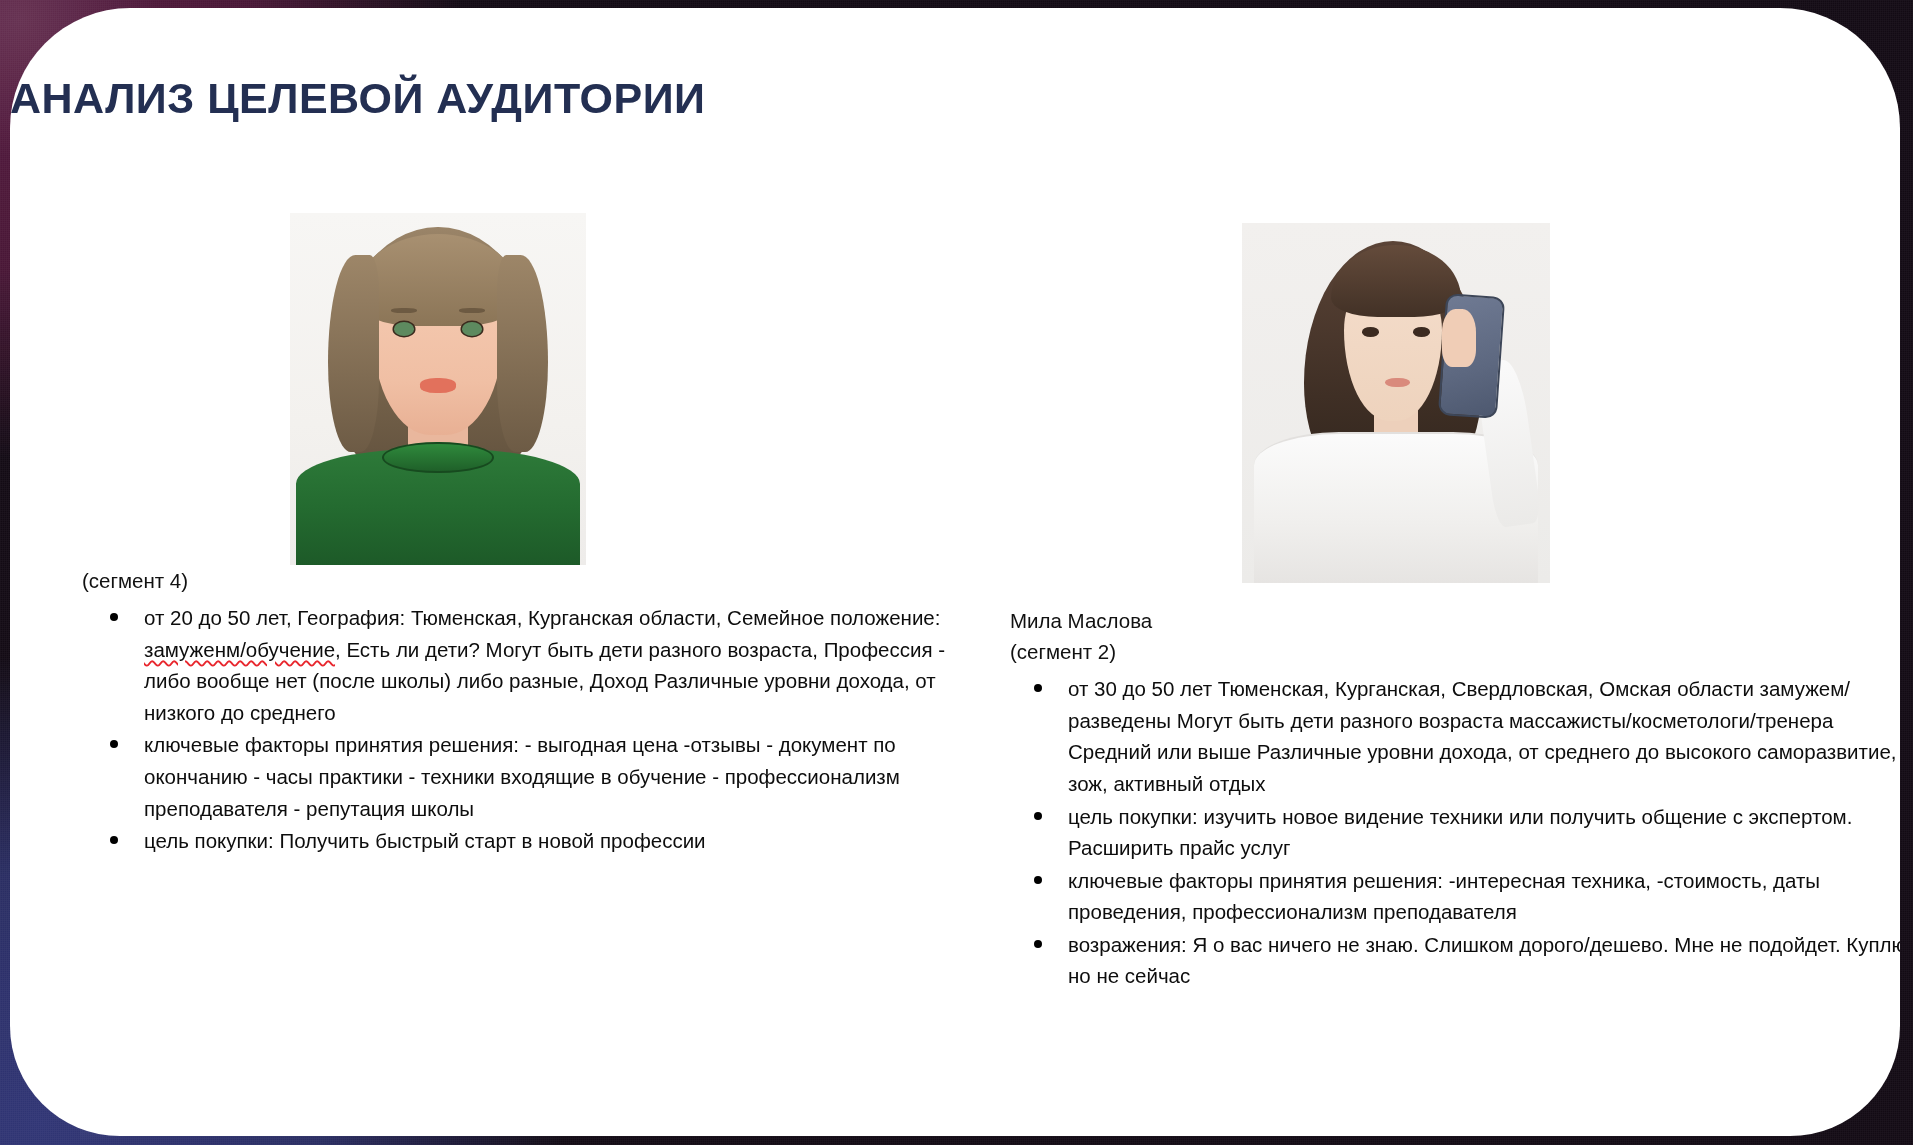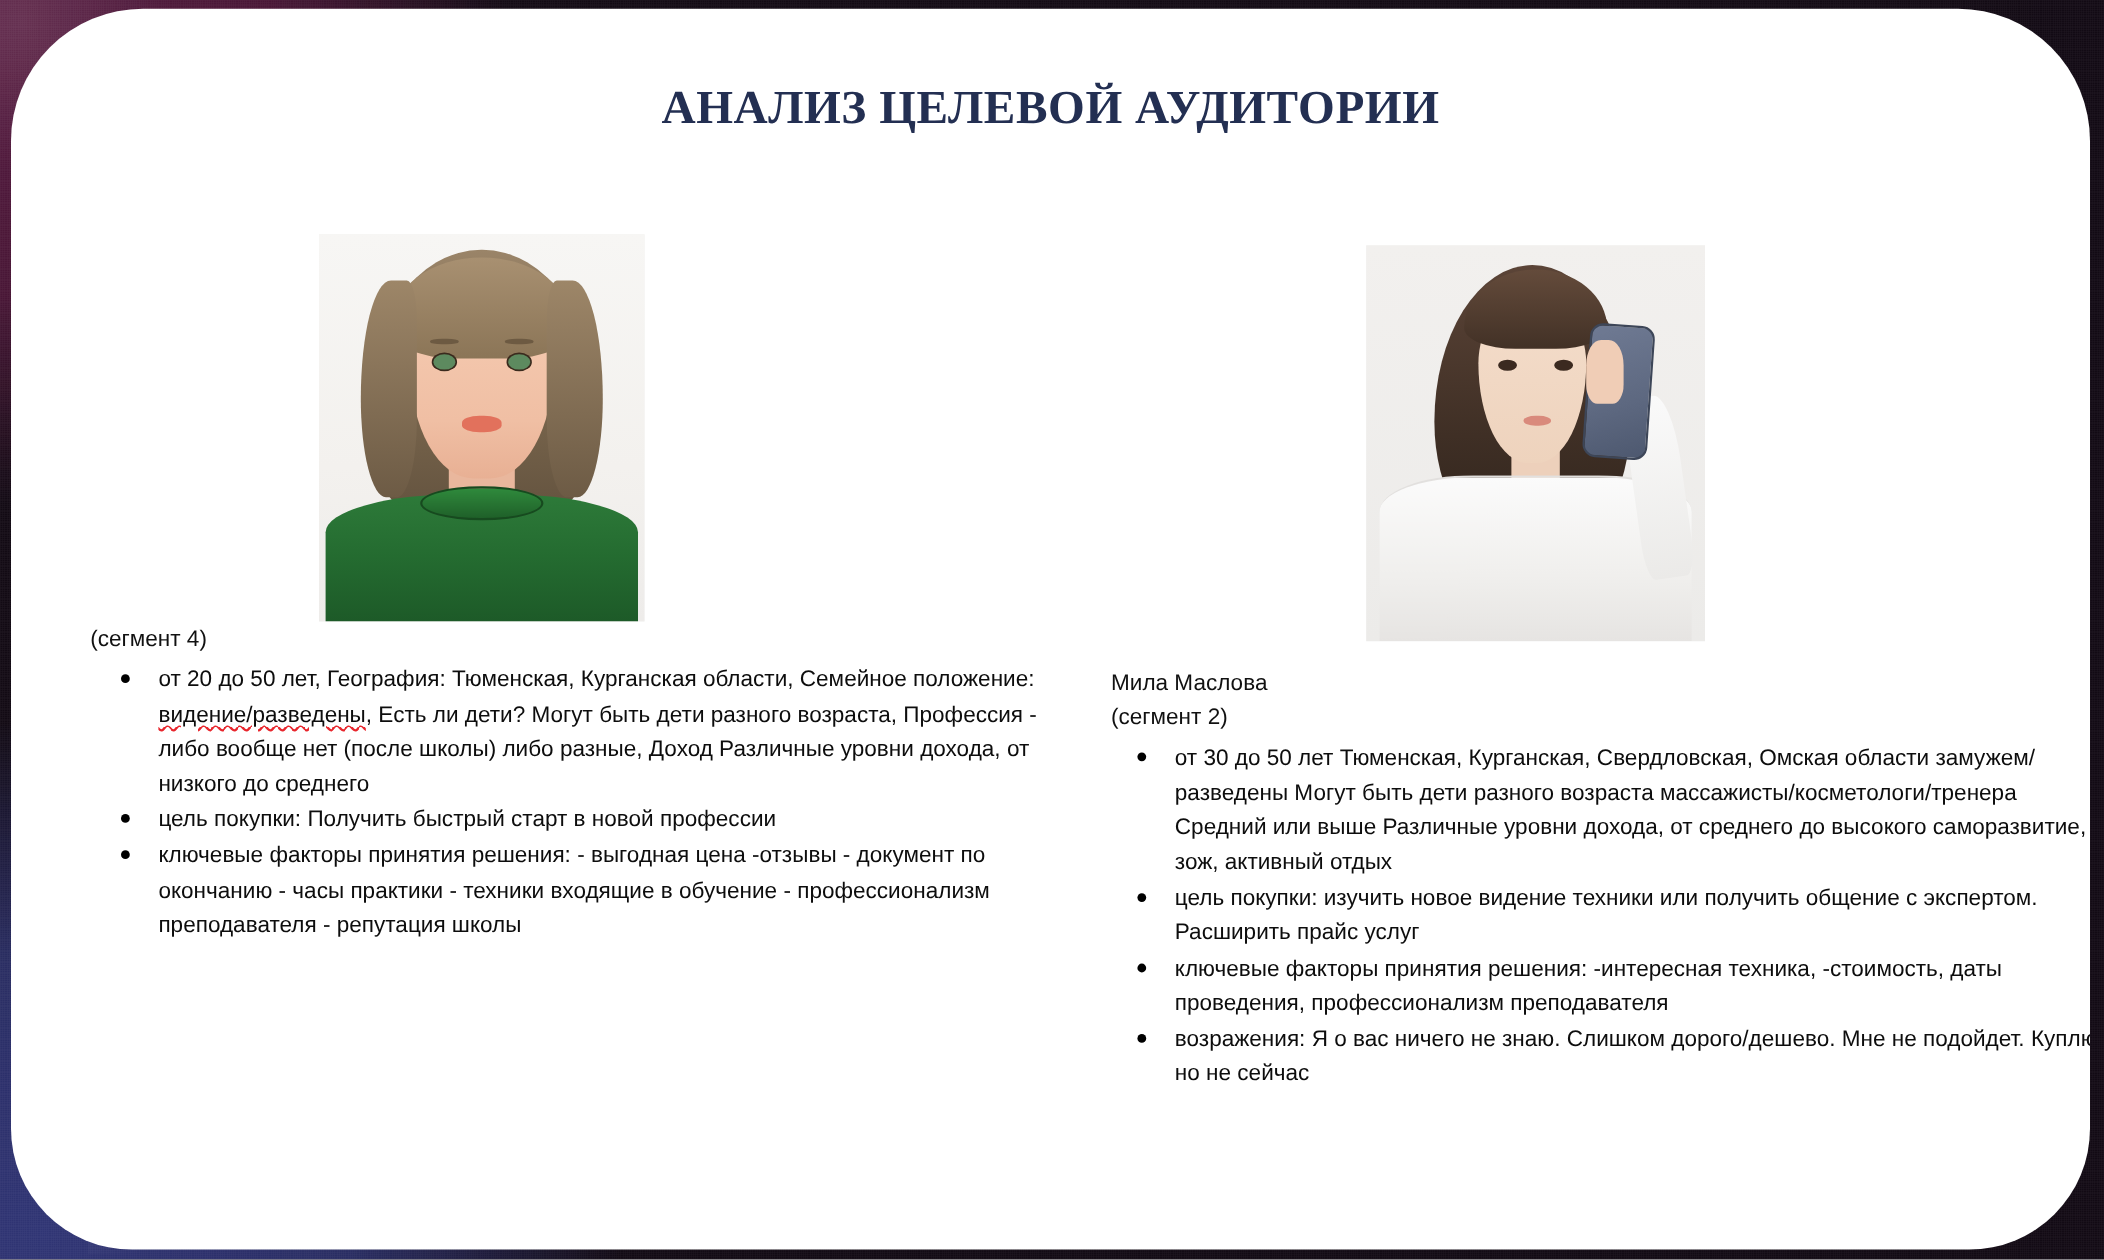--- a/index.html
+++ b/index.html
@@ -53,26 +53,25 @@
     width:1890px; height:1128px;
     background:#ffffff;
     border-radius:120px 120px 110px 110px;
     overflow:hidden;
   }
 
   
   .slide-title {
     position:absolute;
     left:0; right:0; top:66px;
-    text-align:center;
     font-size:43px;
     font-weight:bold;
     letter-spacing:.5px;
     color:#232f52;
-    font-family:Liberation Serif, serif;
+    font-family:Liberation Sans, sans-serif;
   }
 
   
   .col {
     position:absolute;
     color:#0e0e0e;
   }
   .col-left  { left:72px;  top:205px; width:880px; }
   .col-right { left:1000px; top:215px; width:905px; }
 
@@ -229,23 +228,23 @@
         <div class="eye eye-r"></div>
         <div class="lips"></div>
         <div class="sweater"></div>
         <div class="collar"></div>
       </div>
     </div>
 
     <div class="persona-segment">(сегмент 4)</div>
 
     <ul class="persona-points">
-      <li><span>от 20 до 50 лет, География: Тюменская, Курганская области, Семейное положение: <span class="misspell">видение/разведены</span>, Есть ли дети? Могут быть дети разного возраста, Профессия - либо вообще нет (после школы) либо разные, Доход Различные уровни дохода, от низкого до среднего</span></li>
+      <li><span>от 20 до 50 лет, География: Тюменская, Курганская области, Семейное положение: <span class="misspell">замуженм/обучение</span>, Есть ли дети? Могут быть дети разного возраста, Профессия - либо вообще нет (после школы) либо разные, Доход Различные уровни дохода, от низкого до среднего</span></li>
+      <li><span>ключевые факторы принятия решения: - выгодная цена -отзывы - документ по окончанию - часы практики - техники входящие в обучение - профессионализм преподавателя - репутация школы</span></li>
       <li><span>цель покупки: Получить быстрый старт в новой профессии</span></li>
-      <li><span>ключевые факторы принятия решения: - выгодная цена -отзывы - документ по окончанию - часы практики - техники входящие в обучение - профессионализм преподавателя - репутация школы</span></li>
     </ul>
   </div>
 
   <div class="col col-right">
 
     <div class="persona-photo photo-right">
       <div class="portrait p2">
         <div class="hair-back"></div>
         <div class="neck"></div>
         <div class="face"></div>

